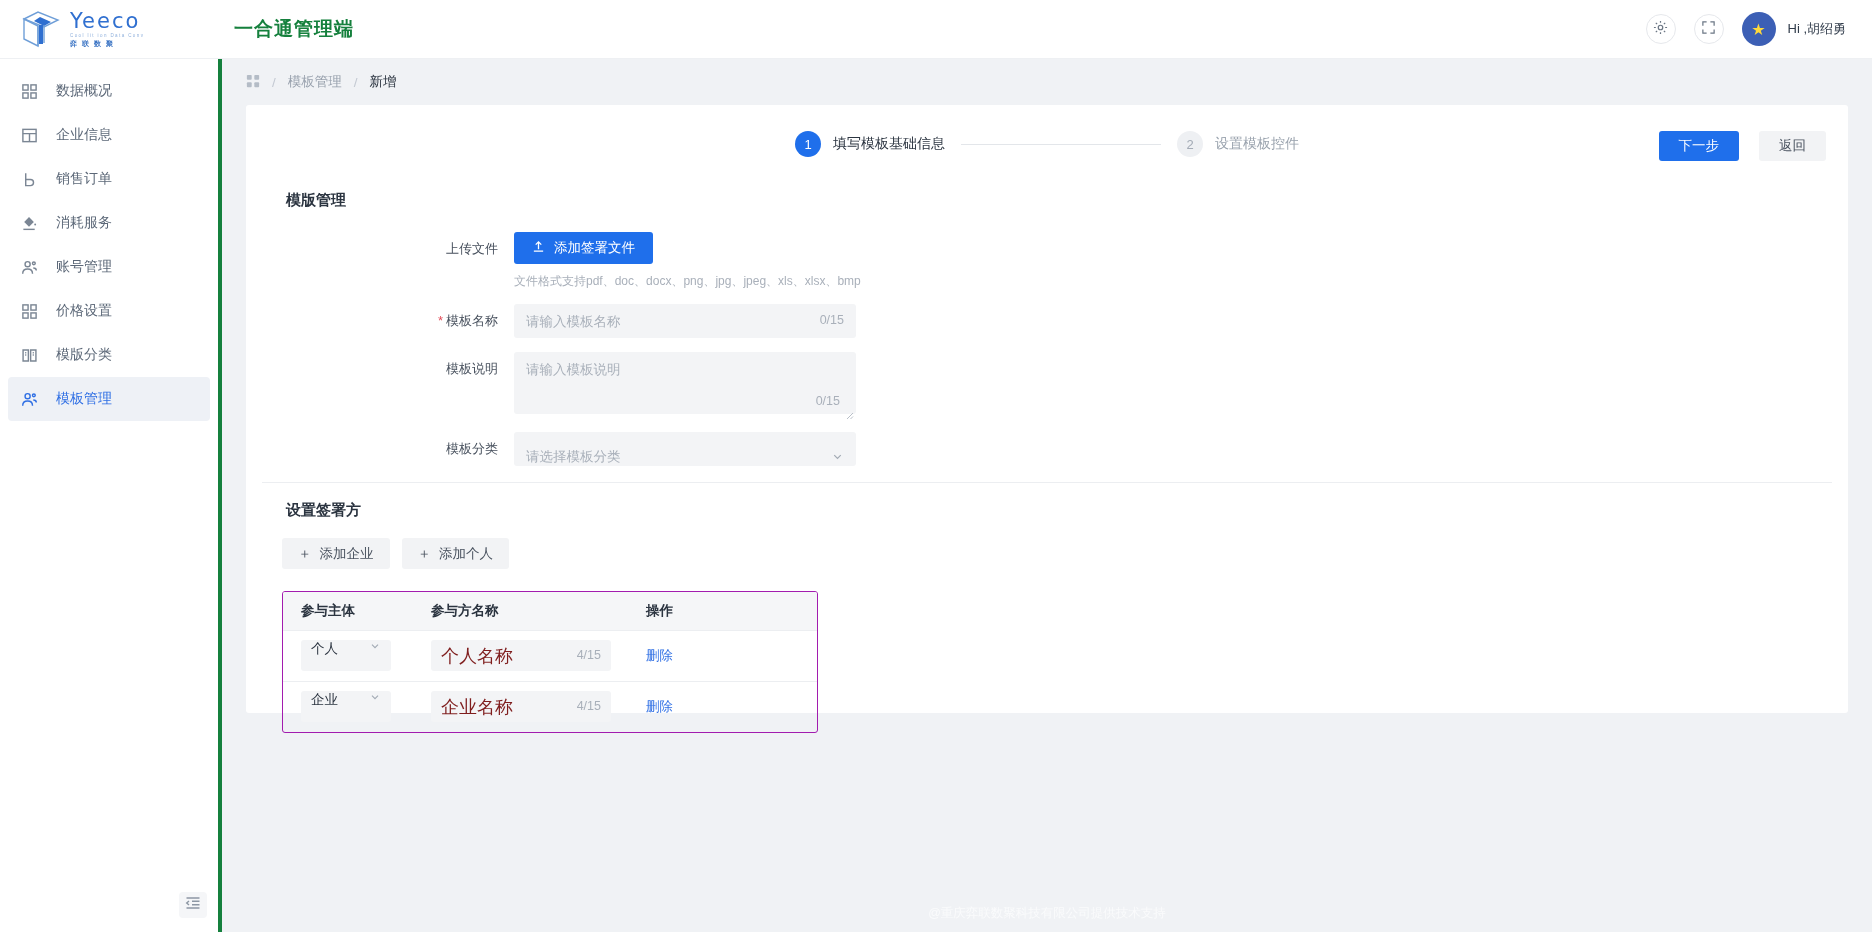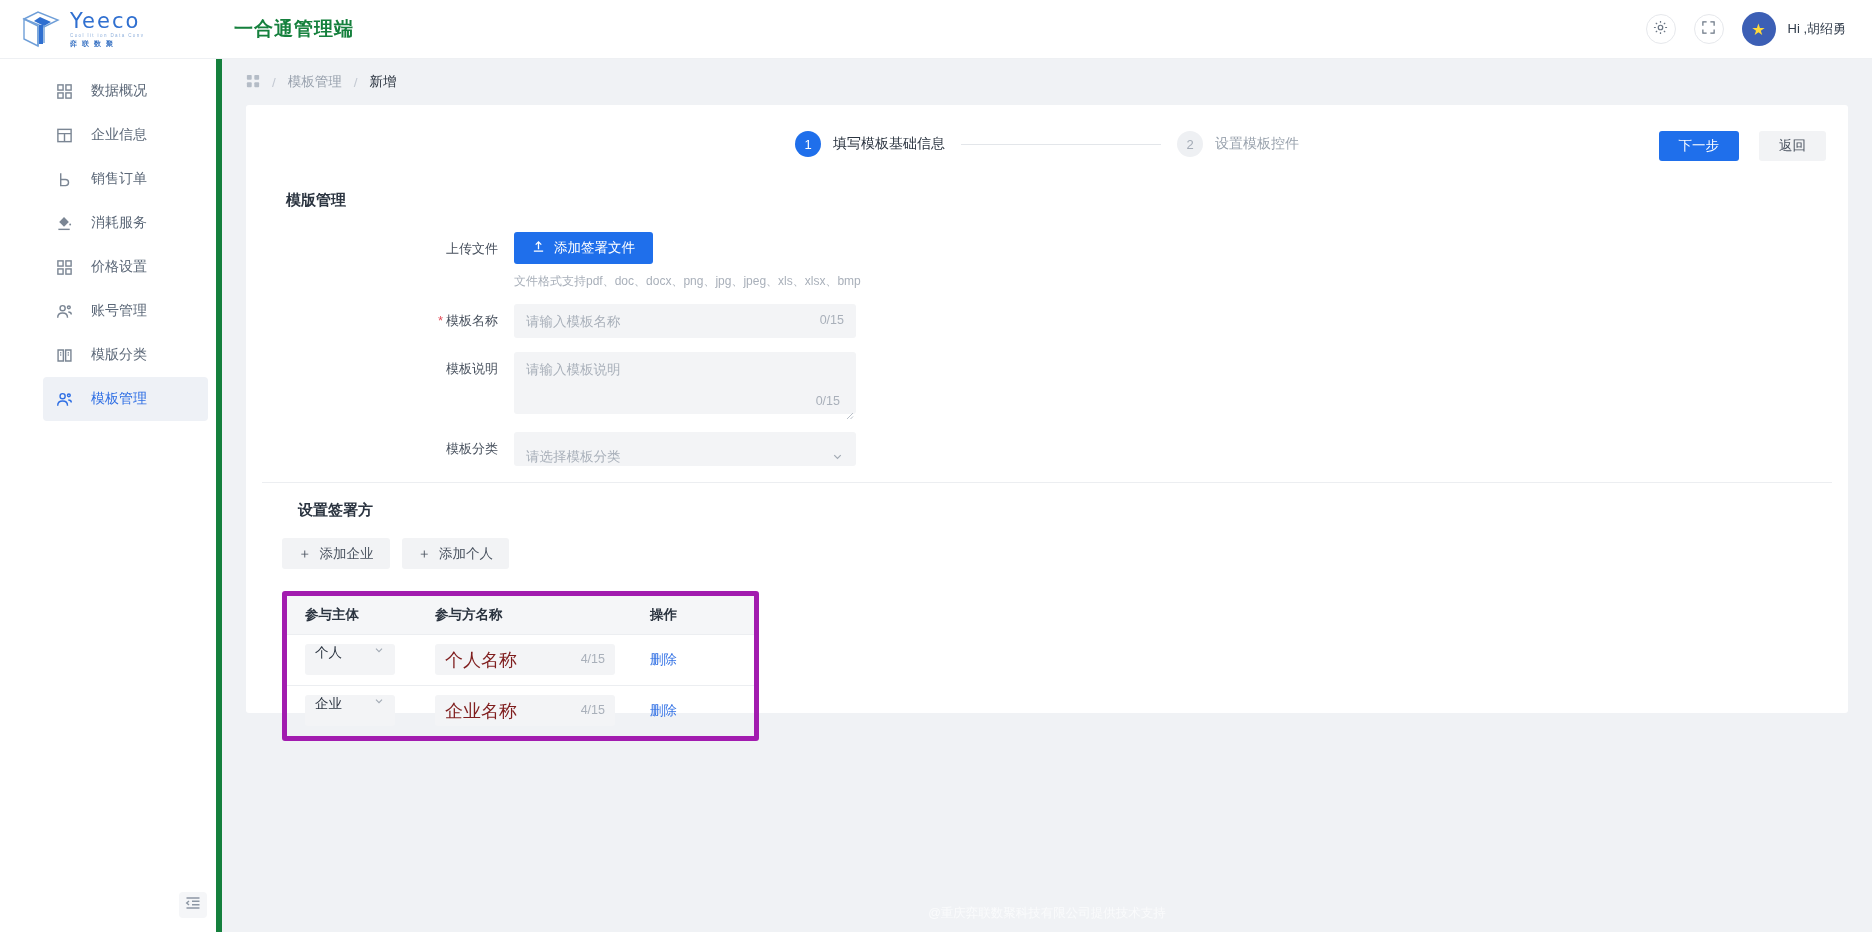--- a/index.html
+++ b/index.html
@@ -52,23 +52,22 @@
     background: #3c5fb5; display: flex; align-items: center; justify-content: center;
     color: #ffd93b; font-size: 16px;
   }
   .greeting { font-size: 13px; color: #303b4a; margin-left: -6px; }
 
   
   .sidebar {
     position: absolute; top: 59px; left: 0;
     width: 222px; height: 873px;
     background: #ffffff;
-    border-right: 6px solid #15803d;
+    border-right: 4px solid #15803d;
     z-index: 15;
-    padding-left: 35px;
   }
   .nav { padding-top: 10px; }
   .nav-item {
     display: flex; align-items: center;
     height: 44px; margin: 0 8px 0 8px;
     padding-left: 12px; border-radius: 4px;
     cursor: pointer; color: #5c6878; font-size: 14px;
     margin-bottom: 0px;
   }
   .nav-item + .nav-item { margin-top: 0; }
@@ -184,31 +183,31 @@
   .upload-btn {
     height: 32px; padding: 0 18px; background: #1f6feb; color: #fff;
     border: none; border-radius: 3px; font-size: 13.5px; cursor: pointer;
     display: flex; align-items: center; gap: 9px; font-family: inherit;
   }
   .upload-hint { font-size: 12px; color: #a9b0ba; margin-top: 9px; }
 
   .divider { height: 1px; background: #eceef1; margin: 16px 16px 0 16px; }
 
   
-  .sign-title { font-size: 15px; color: #2b3440; font-weight: bold; padding: 18px 0 0 52px; }
+  .sign-title { font-size: 15px; color: #2b3440; font-weight: bold; padding: 18px 0 0 40px; }
   .add-btns { display: flex; gap: 12px; padding: 18px 0 0 36px; }
   .add-btn {
     height: 31px; padding: 0 16px; background: #f2f3f5; color: #49525f;
     border: none; border-radius: 3px; font-size: 13.5px; cursor: pointer;
     display: flex; align-items: center; gap: 8px; font-family: inherit;
   }
 
   .table-wrap {
-    margin: 22px 0 0 36px; width: 477px;
-    border: 5px solid #a21caf; border-radius: 3px; overflow: hidden;
+    margin: 22px 0 0 36px; width: 536px;
+    border: 1px solid #a21caf; border-radius: 3px; overflow: hidden;
   }
   table { width: 100%; border-collapse: collapse; }
   thead th {
     background: #f5f6f8; height: 38px; font-size: 13.5px; color: #2b3440;
     font-weight: bold; text-align: left; padding-left: 18px;
   }
   tbody td { height: 51px; border-top: 1px solid #eceef1; padding-left: 18px; vertical-align: middle; }
   .cell-select {
     width: 90px; height: 31px; background: #f3f4f6; border-radius: 3px;
     display: flex; align-items: flex-start; padding: 0 10px;
@@ -316,39 +315,39 @@
             <path d="M2.5 15.2h12" stroke-width="1.5"></path>
             <circle cx="15" cy="10" r="1" fill="#7b8694" stroke="none"></circle>
           </svg>
       </span>
       <span>消耗服务</span>
     </div>
 
     <div class="nav-item">
       <span class="nav-ico">
         <svg viewBox="0 0 18 18" width="17" height="17">
+            <circle cx="7" cy="5.5" r="2.7"></circle>
+            <path d="M1.8 15.5c0-3.2 2.4-5 5.2-5s5.2 1.8 5.2 5"></path>
+            <circle cx="13.6" cy="4.6" r="1.5"></circle>
+            <path d="M13 9.6c1.8 0 3.2 1 3.2 2.6"></path>
+          </svg>
+      </span>
+      <span>账号管理</span>
+    </div>
+
+    <div class="nav-item">
+      <span class="nav-ico">
+        <svg viewBox="0 0 18 18" width="17" height="17">
             <rect x="2" y="2" width="5.5" height="5.5"></rect>
             <rect x="10.5" y="2" width="5.5" height="5.5"></rect>
             <rect x="2" y="10.5" width="5.5" height="5.5"></rect>
             <rect x="10.5" y="10.5" width="5.5" height="5.5"></rect>
           </svg>
       </span>
       <span>价格设置</span>
-    </div>
-
-    <div class="nav-item">
-      <span class="nav-ico">
-        <svg viewBox="0 0 18 18" width="17" height="17">
-            <circle cx="7" cy="5.5" r="2.7"></circle>
-            <path d="M1.8 15.5c0-3.2 2.4-5 5.2-5s5.2 1.8 5.2 5"></path>
-            <circle cx="13.6" cy="4.6" r="1.5"></circle>
-            <path d="M13 9.6c1.8 0 3.2 1 3.2 2.6"></path>
-          </svg>
-      </span>
-      <span>账号管理</span>
     </div>
 
     <div class="nav-item">
       <span class="nav-ico">
         <svg viewBox="0 0 18 18" width="17" height="17">
             <path d="M2.2 3.2h5.6v11.6H2.2zM10.2 3.2h5.6v11.6h-5.6z"></path>
             <path d="M4.4 6h1.2M4.4 8.5h1.2M12.4 6h1.2M12.4 8.5h1.2"></path>
           </svg>
       </span>
       <span>模版分类</span>

